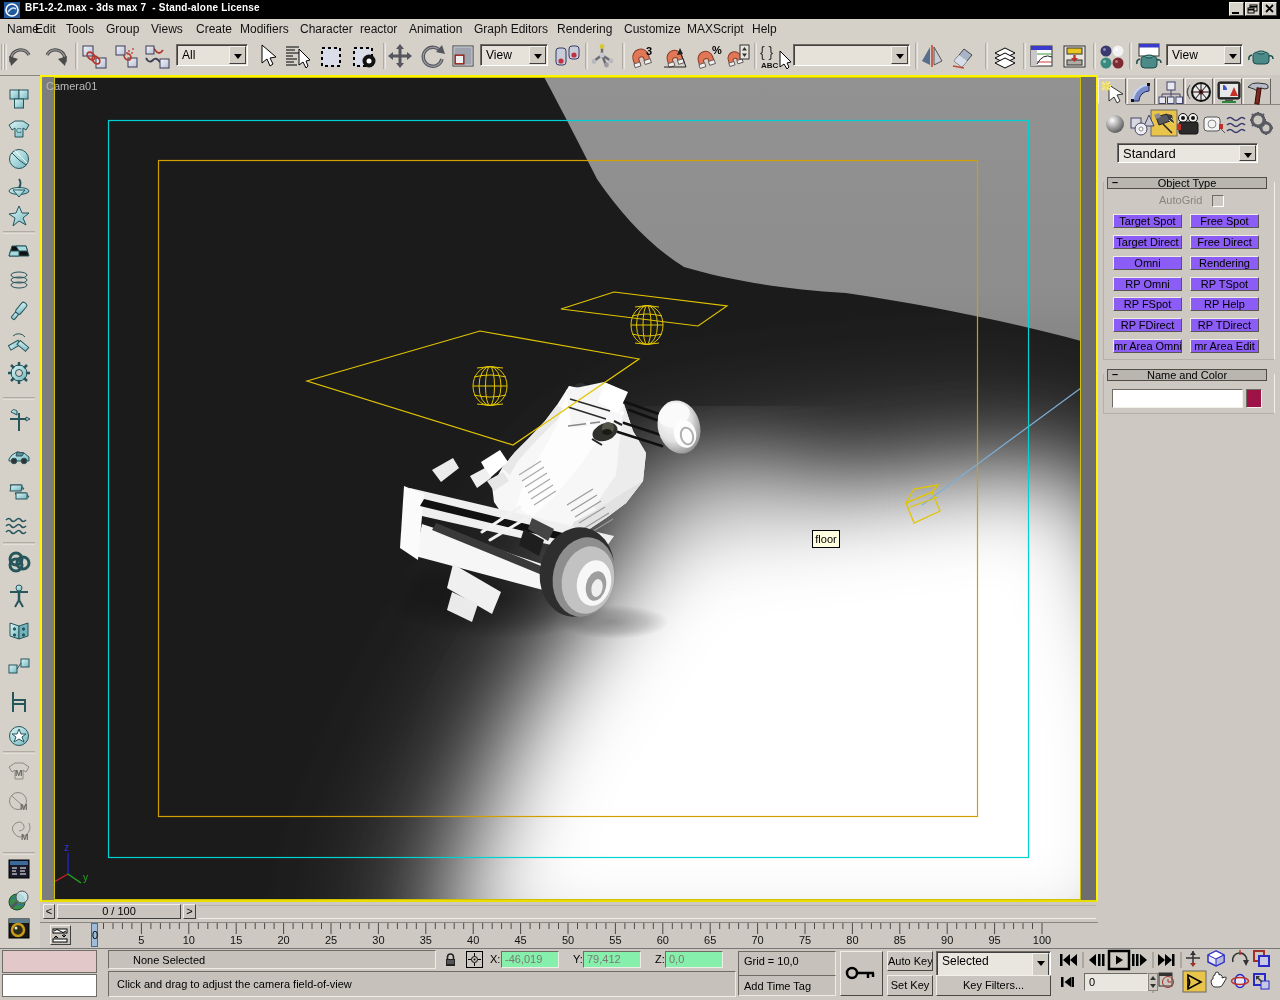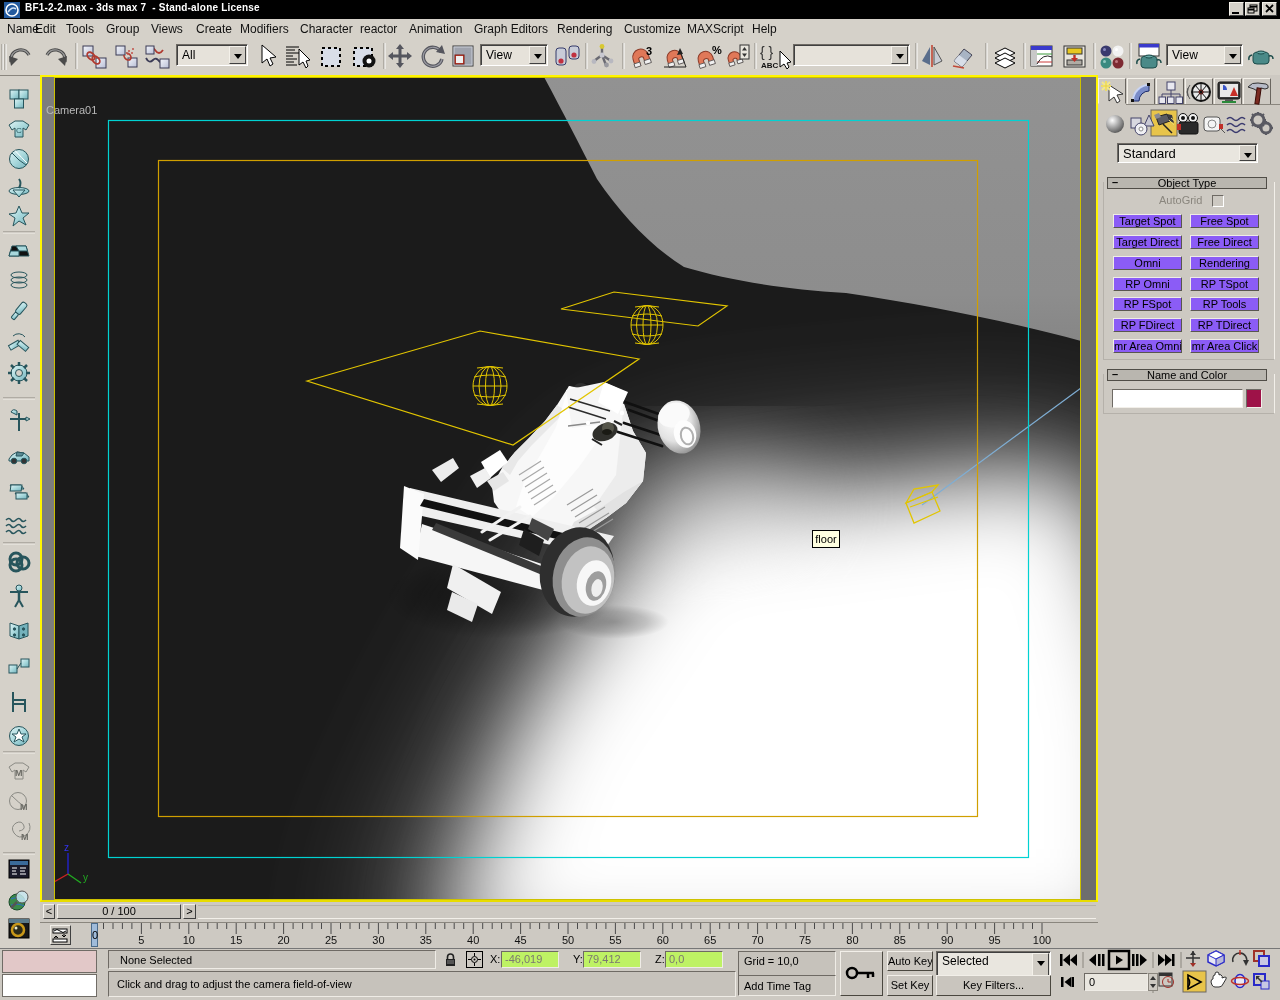--- a/index.html
+++ b/index.html
@@ -16,35 +16,35 @@
 
 #tbar { left:0; top:39px; width:1280px; height:36px; background:#D5D1C9; }
 .combo { position:absolute; height:22px; background:#E6E2DA; border:1px solid #fff; border-top-color:#6e6a64; border-left-color:#6e6a64; box-shadow: inset 1px 1px 0 #404040; font-size:12px; color:#000; }
 .combo .cv { position:absolute; left:5px; top:3px; }
 .combo .cb { position:absolute; right:1px; top:1px; bottom:1px; width:17px; background:#D0CCC4; border:1px solid #404040; border-top-color:#F4F1EA; border-left-color:#F4F1EA; }
 .combo .cb:after { content:""; position:absolute; left:4px; top:7px; border:4px solid transparent; border-top:5px solid #000; }
 
 #lbar { left:0; top:75px; width:40px; height:873px; background:#D5D1C9; border-top:1px solid #8a867e;}
 
 #vp { left:40px; top:75px; width:1058px; height:827px; background:#7d7d7d; border:2px solid #FFF500; border-bottom-color:#E8DC00; }
-#cam01 { left:46px; top:80px; color:#B9B9B9; font-size:11px; z-index:5;margin-top:24px; }
+#cam01 { left:46px; top:80px; color:#B9B9B9; font-size:11px; z-index:5; }
 #floor { left:812px; top:530px; width:28px; height:18px; background:#FFFFE0; border:1px solid #000; font-size:11px; color:#000; text-align:center; line-height:16px; z-index:6;}
 
 #cp { left:1098px; top:75px; width:182px; height:873px; background:#CDC9C2; }
 .tab { position:absolute; top:3px; width:28px; height:26px; background:#CDC9C2; border:1px solid #6a6660; border-bottom:none; border-top-color:#f4f1ea; border-left-color:#f4f1ea; }
 .cpbtn { position:absolute; width:69px; height:14px; white-space:nowrap; overflow:hidden; background:#8b5cf6; border:1px solid #59564f; border-top-color:#EFECE6; border-left-color:#EFECE6; font-size:11px; color:#000; text-align:center; line-height:12px; }
 .roll { position:absolute; left:9px; width:160px; height:12px; background:#B9B6AF; border:1px solid #504d47; font-size:11px; color:#000; text-align:center; line-height:10px; }
 .roll b { position:absolute; left:4px; top:-1px; font-weight:bold; }
 
 #tslider { left:40px; top:902px; width:1058px; height:20px; background:#CDC9C2; }
 .tsbtn { position:absolute; background:#C9C5BE; border:1px solid #404040; border-top-color:#F2EFE9; border-left-color:#F2EFE9; font-size:11px; text-align:center; color:#000; }
 #ruler { left:40px; top:922px; width:1058px; height:26px; background:#CDC9C2; border-top:1px solid #8a867e; }
 #sbar { left:0; top:948px; width:1280px; height:52px; background:#CDC9C2; border-top:1px solid #777; }
 .sunk { position:absolute; white-space:nowrap; overflow:hidden; background:#C6C2BB; border:1px solid #EFECE6; border-top-color:#6e6a64; border-left-color:#6e6a64; font-size:11px; color:#000; }
-.fld { position:absolute; background:#bef264; border:1px solid #EFECE6; border-top-color:#6e6a64; border-left-color:#6e6a64; font-size:11px; color:#7b7871; }
+.fld { position:absolute; background:#86efac; border:1px solid #EFECE6; border-top-color:#6e6a64; border-left-color:#6e6a64; font-size:11px; color:#7b7871; }
 .btn3d { position:absolute; white-space:nowrap; overflow:hidden; background:#C9C5BE; border:1px solid #4a473f; border-top-color:#F2EFE9; border-left-color:#F2EFE9; font-size:11px; color:#000; text-align:center; }
 </style>
 </head>
 <body>
 
 <div id="title" class="abs">
   <svg class="abs" style="left:4px;top:2px" width="16" height="16">
       <rect x="0" y="0" width="16" height="16" fill="#235A9E"></rect>
       <circle cx="8" cy="8" r="6" fill="none" stroke="#fff" stroke-width="1.6"></circle>
       <path d="M4,10 Q8,4 12,7" stroke="#cfe0f5" stroke-width="1.6" fill="none"></path>
@@ -889,25 +889,25 @@
   <div class="abs" style="left:114px;top:120px;width:12px;height:12px;background:#CDC9C2;border:1px solid #fff;border-top-color:#6e6a64;border-left-color:#6e6a64"></div>
   <div class="cpbtn" style="left:15px;top:139px">Target Spot</div>
     <div class="cpbtn" style="left:92px;top:139px">Free Spot</div>
   <div class="cpbtn" style="left:15px;top:160px">Target Direct</div>
     <div class="cpbtn" style="left:92px;top:160px">Free Direct</div>
   <div class="cpbtn" style="left:15px;top:181px">Omni</div>
     <div class="cpbtn" style="left:92px;top:181px">Rendering</div>
   <div class="cpbtn" style="left:15px;top:202px">RP Omni</div>
     <div class="cpbtn" style="left:92px;top:202px">RP TSpot</div>
   <div class="cpbtn" style="left:15px;top:222px">RP FSpot</div>
-    <div class="cpbtn" style="left:92px;top:222px">RP Tools</div>
+    <div class="cpbtn" style="left:92px;top:222px">RP Help</div>
   <div class="cpbtn" style="left:15px;top:243px">RP FDirect</div>
     <div class="cpbtn" style="left:92px;top:243px">RP TDirect</div>
   <div class="cpbtn" style="left:15px;top:264px">mr Area Omni</div>
-    <div class="cpbtn" style="left:92px;top:264px">mr Area Click</div>
+    <div class="cpbtn" style="left:92px;top:264px">mr Area Edit</div>
 
   <div class="abs" style="left:5px;top:299px;width:172px;height:40px;border:1px solid #b5b1aa;border-top:none;border-right-color:#f2efe9"></div>
   <div class="roll" style="top:294px">Name and Color<b>–</b></div>
   <div class="abs" style="left:14px;top:314px;width:131px;height:19px;background:#fff;border:1px solid #f2efe9;border-top-color:#6e6a64;border-left-color:#6e6a64"></div>
   <div class="abs" style="left:148px;top:314px;width:16px;height:19px;background:#9E1248;border:1px solid #f2efe9;border-top-color:#6e6a64;border-left-color:#6e6a64"></div>
 </div>
 
 <div id="tslider" class="abs">
   <div class="tsbtn" style="left:3px;top:2px;width:12px;height:15px">&lt;</div>
   <div class="tsbtn" style="left:17px;top:2px;width:124px;height:15px">0 / 100</div>
@@ -1045,21 +1045,21 @@
       <line x1="992.5" y1="0" x2="992.5" y2="6" stroke="#4a4a4a"></line>
       <line x1="1002.0" y1="0" x2="1002.0" y2="11" stroke="#4a4a4a"></line>
       <text x="1002.0" y="21" font-size="11" fill="#111" text-anchor="middle" font-family="Liberation Sans">100</text>
     </svg>
 <div class="abs" style="left:51px;top:0px;width:7px;height:24px;background:#9FBBDA;border:1px solid #4A6A8A;color:#000;font-size:11px;text-align:center;line-height:22px">0</div>
 </div>
 
 <div id="sbar" class="abs">
   <div class="abs" style="left:2px;top:1px;width:95px;height:23px;background:#E2C8C8;border:1px solid #706c66"></div>
   <div class="abs" style="left:2px;top:25px;width:95px;height:23px;background:#fff;border:1px solid #706c66"></div>
-  <div class="sunk" style="left:108px;top:1px;width:328px;height:19px;line-height:18px;padding-left:11px">None Selected</div>
+  <div class="sunk" style="left:108px;top:1px;width:328px;height:19px;line-height:18px;padding-left:24px">None Selected</div>
   <svg class="abs" style="left:443px;top:2px" width="18" height="17">
       <rect x="3" y="8" width="9" height="7" fill="#222"></rect>
       <path d="M4.5,8 v-2 a3,3 0 0 1 6,0 v2" fill="none" stroke="#222" stroke-width="1.6"></path>
       <g stroke="#888">
         <line x1="4" y1="10" x2="11" y2="10"></line>
         <line x1="4" y1="12" x2="11" y2="12"></line>
       </g>
     </svg>
   <div class="abs" style="left:466px;top:2px;width:17px;height:17px;border:1px solid #000;background:#CDC9C2"><svg width="15" height="15">
         <circle cx="7.5" cy="7.5" r="3" fill="none" stroke="#000"></circle>

